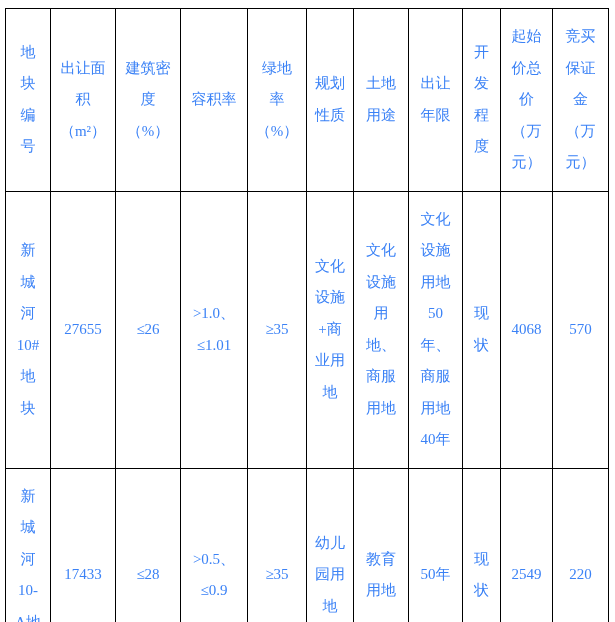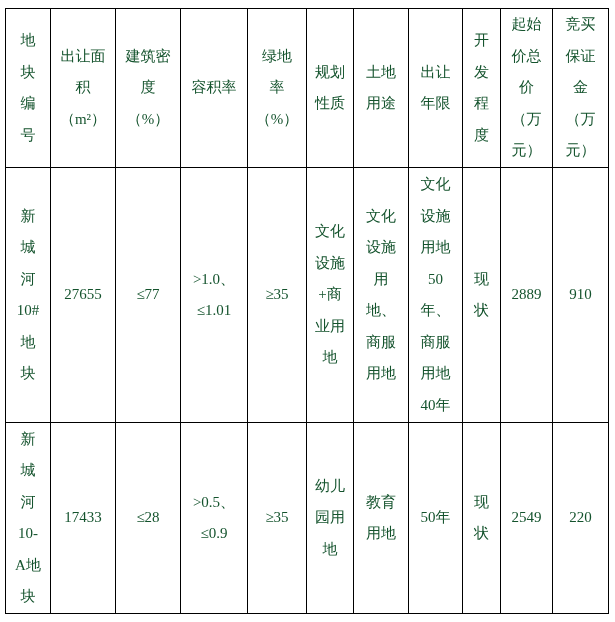--- a/index.html
+++ b/index.html
@@ -18,27 +18,27 @@
     position: absolute;
     left: 5px;
     top: 8px;
     border-collapse: collapse;
     table-layout: fixed;
     width: 603px;
   }
   table.land-table th,
   table.land-table td {
     border: 1px solid #000000;
-    padding: 0 1px;
+    padding: 12px 1px;
     text-align: center;
     vertical-align: middle;
     font-weight: normal;
     font-size: 15px;
     line-height: 2.1;
-    color: #14532d;
+    color: #3b82f6;
     white-space: pre-line;
     overflow: hidden;
   }
   tr.header-row  { height: 159px; }
   tr.data-row-1  { height: 255px; }
   tr.data-row-2  { height: 191px; }
 
   col.c0  { width: 45px; }
   col.c1  { width: 65px; }
   col.c2  { width: 65px; }
@@ -109,21 +109,21 @@
     </thead>
     <tbody>
       <tr class="data-row-1">
         <td>新
 城
 河
 10#
 地
 块</td>
         <td>27655</td>
-        <td>≤77</td>
+        <td>≤26</td>
         <td>&gt;1.0、
 ≤1.01</td>
         <td>≥35</td>
         <td>文化
 设施
 +商
 业用
 地</td>
         <td>文化
 设施
@@ -134,22 +134,22 @@
         <td>文化
 设施
 用地
 50
 年、
 商服
 用地
 40年</td>
         <td>现
 状</td>
-        <td>2889</td>
-        <td>910</td>
+        <td>4068</td>
+        <td>570</td>
       </tr>
       <tr class="data-row-2">
         <td>新
 城
 河
 10-
 A地
 块</td>
         <td>17433</td>
         <td>≤28</td>

